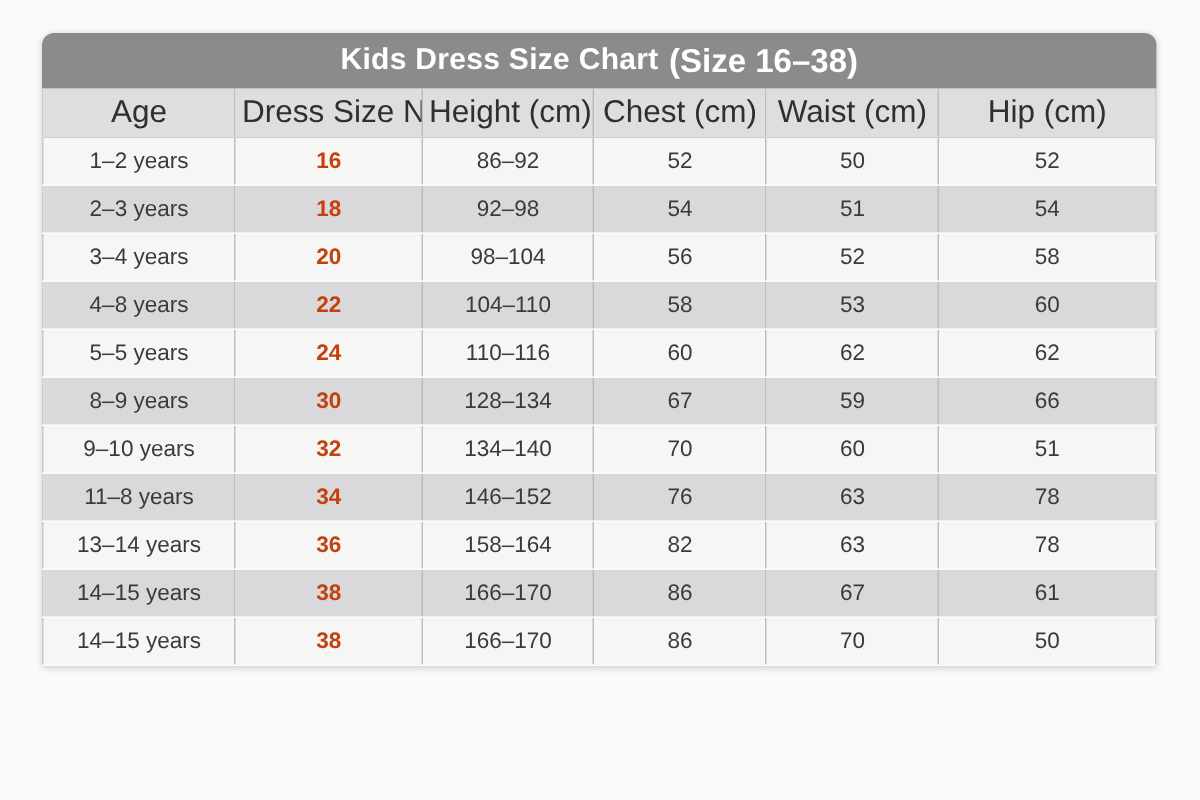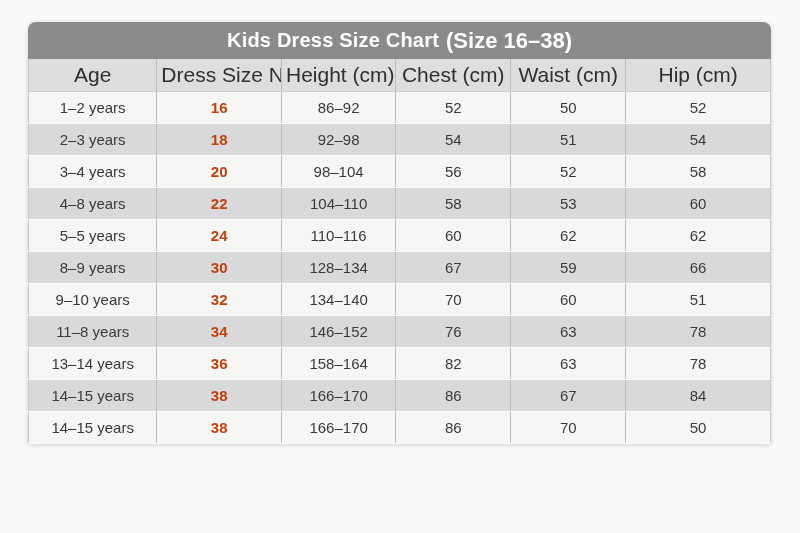--- a/index.html
+++ b/index.html
@@ -180,21 +180,21 @@
           <td>82</td>
           <td>63</td>
           <td>78</td>
         </tr>
         <tr>
           <td>14–15 years</td>
           <td class="bold">38</td>
           <td>166–170</td>
           <td>86</td>
           <td>67</td>
-          <td>84</td>
+          <td>61</td>
         </tr>
         <tr>
           <td>14–15 years</td>
           <td class="bold">38</td>
           <td>166–170</td>
           <td>86</td>
           <td>70</td>
           <td>50</td>
         </tr>
       </tbody>

